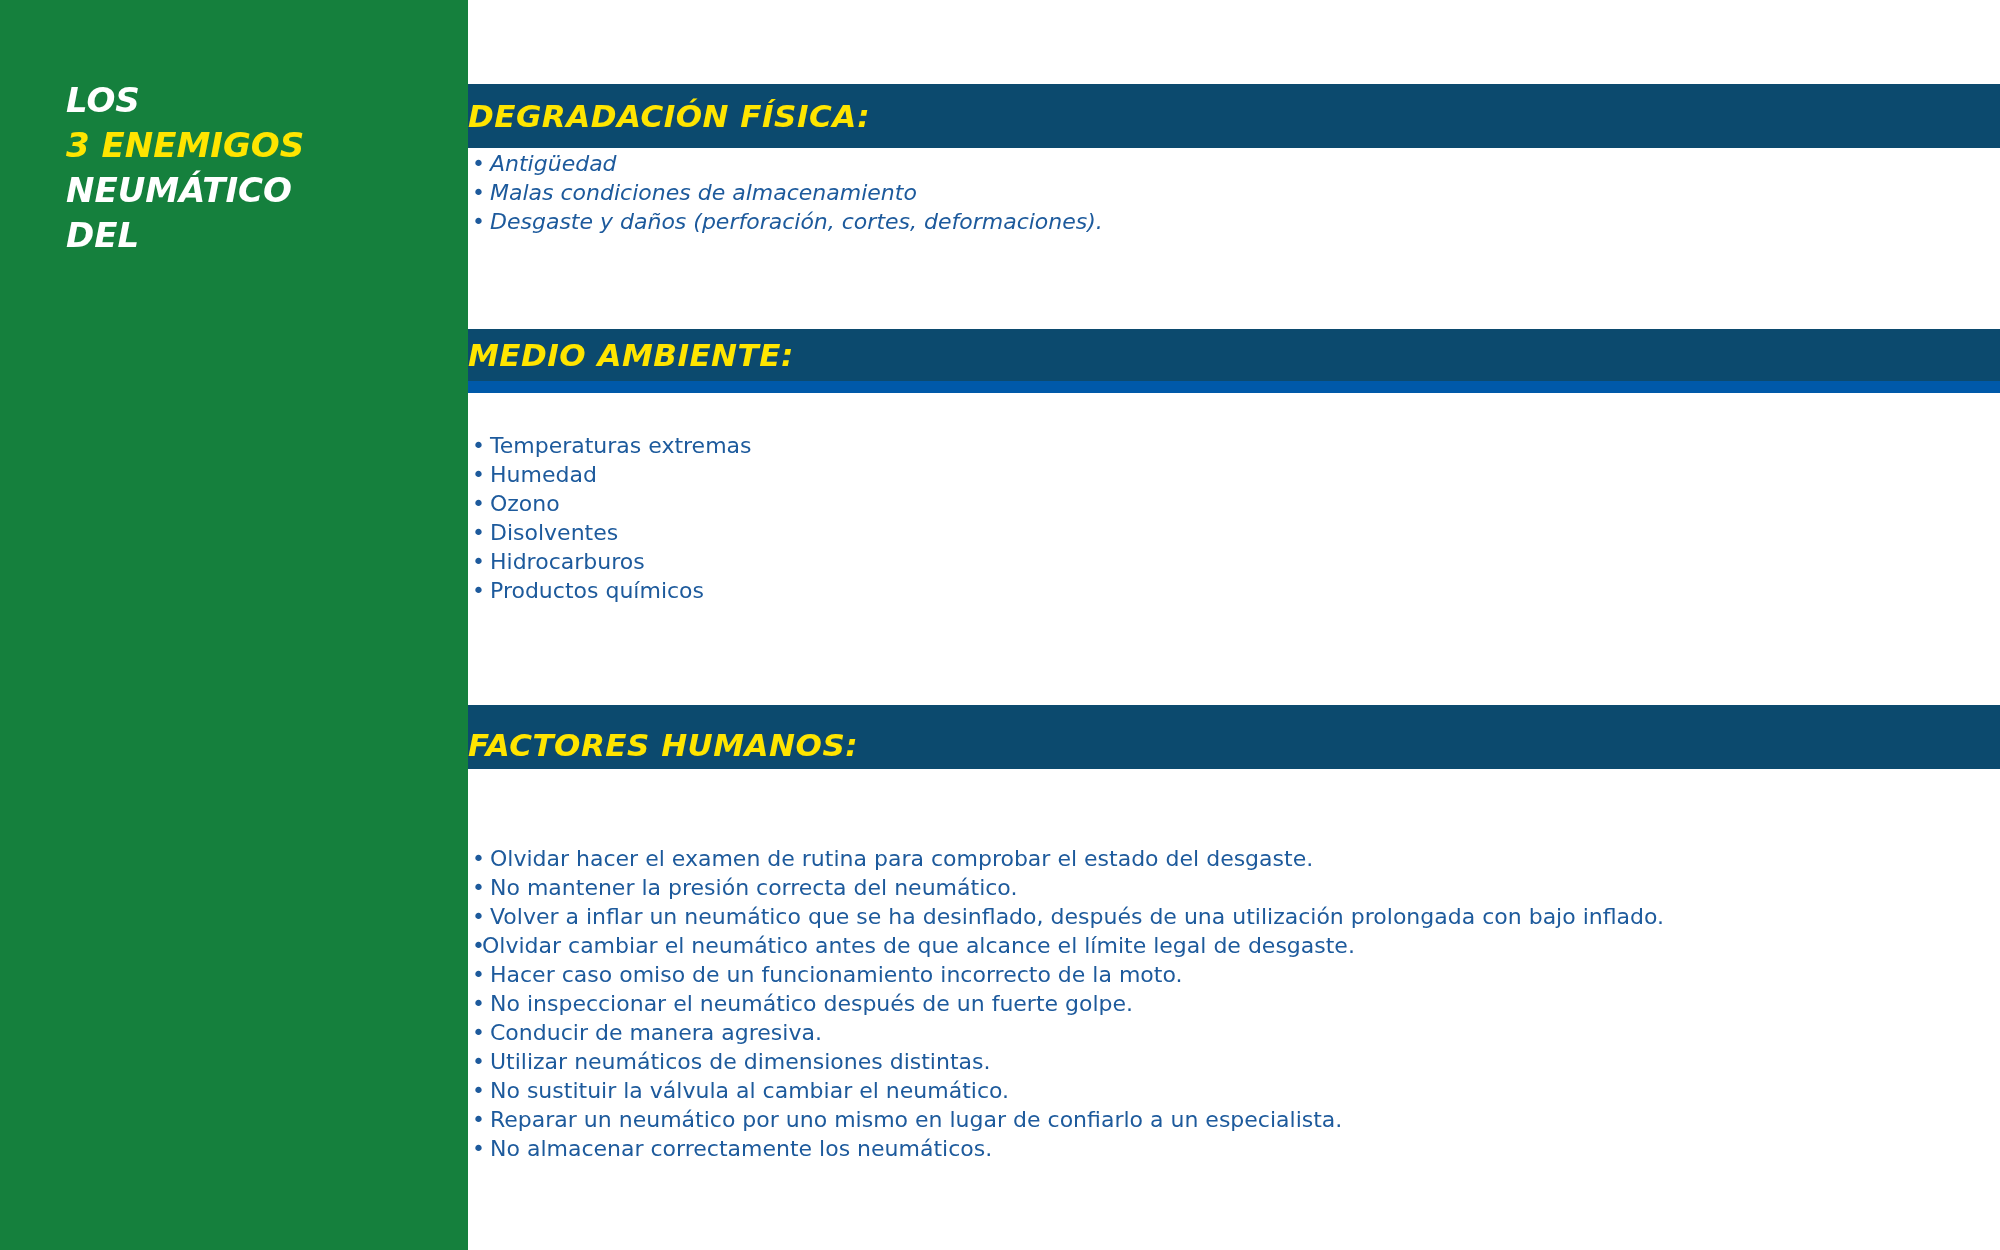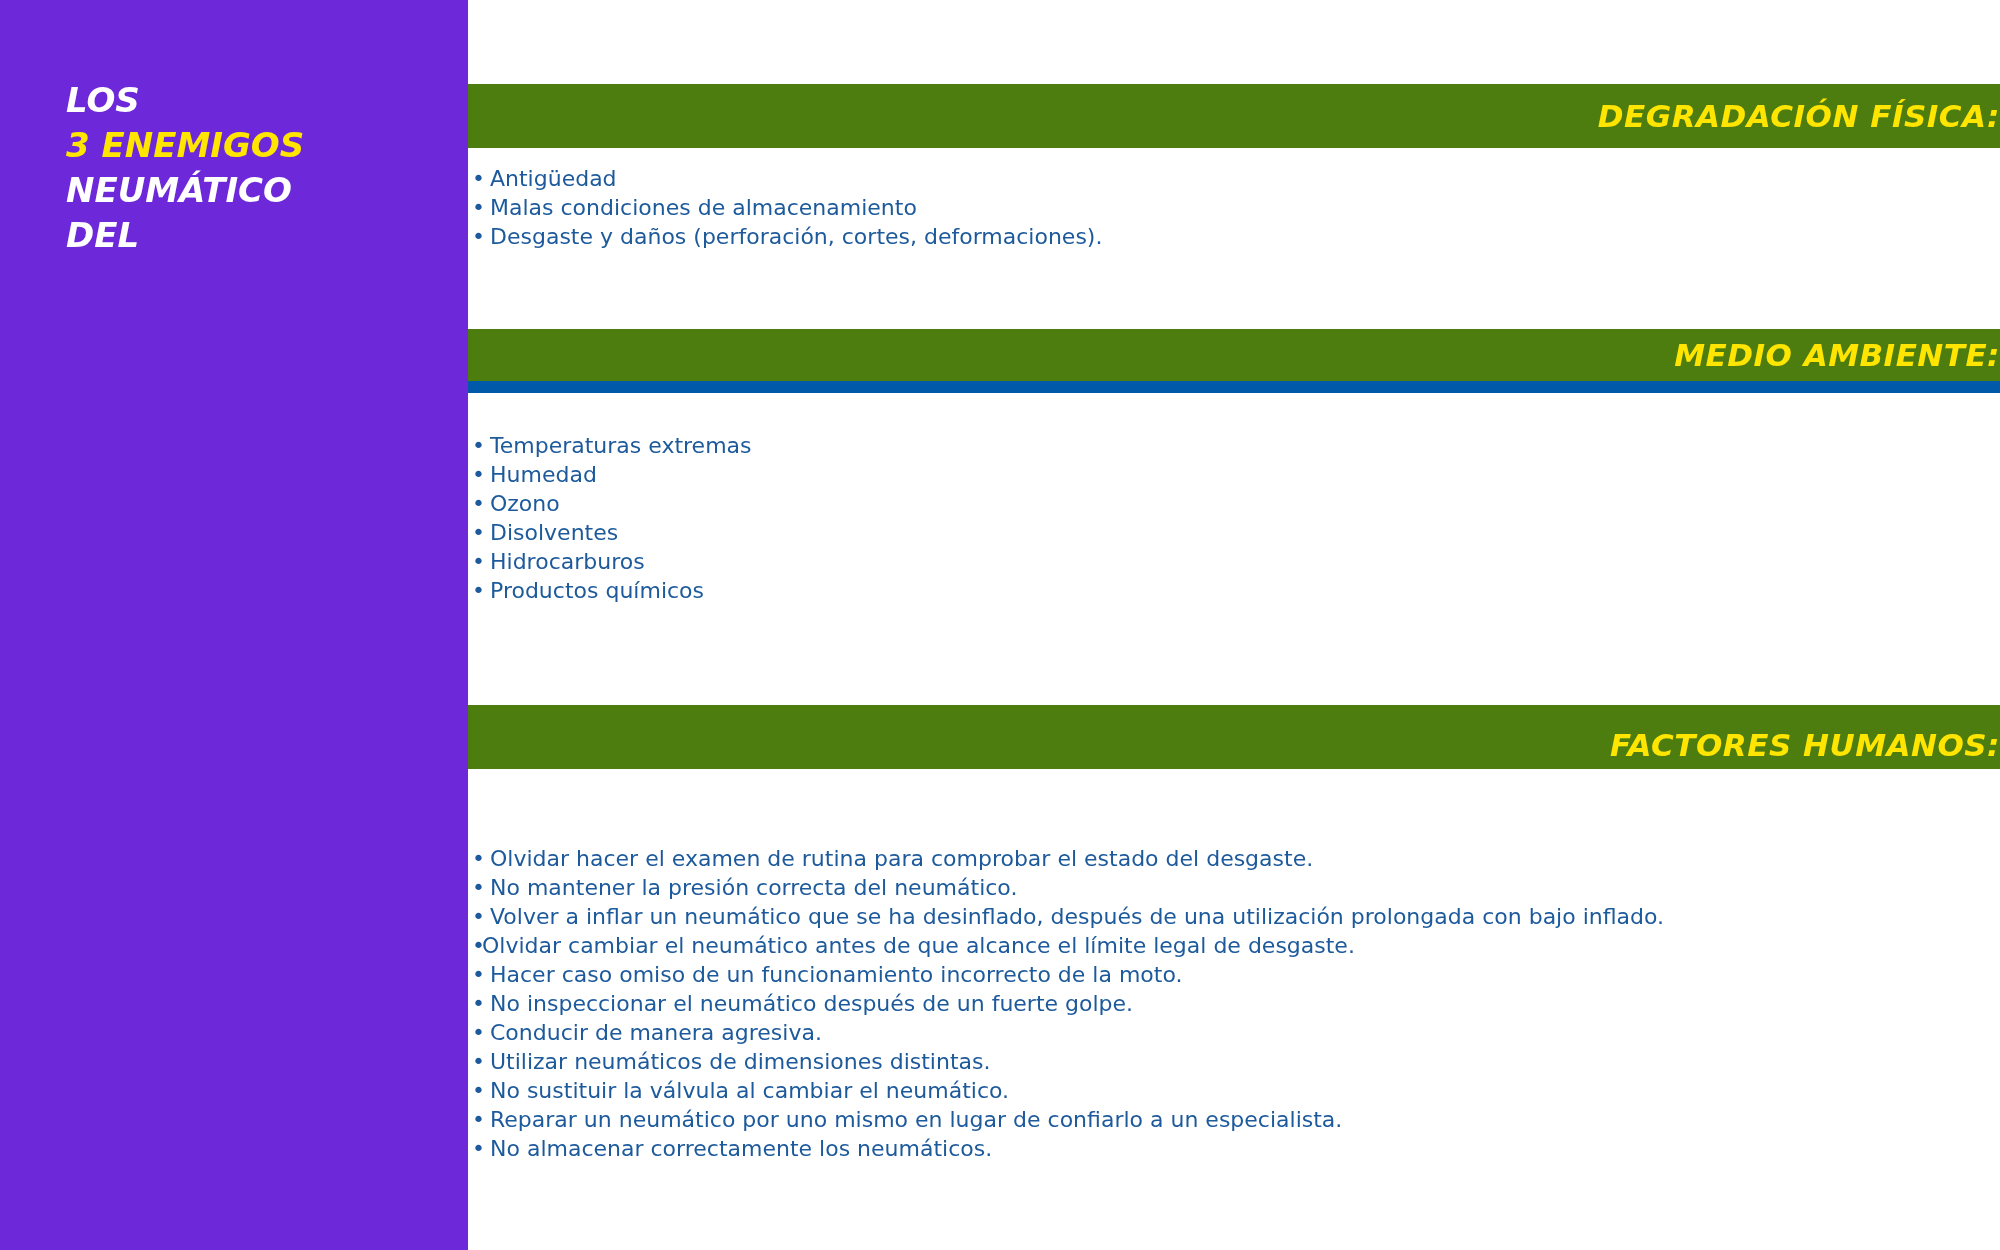--- a/index.html
+++ b/index.html
@@ -3,37 +3,37 @@
   <meta charset="utf-8">
   <style>
     html, body { margin: 0; padding: 0; }
     body {
       width: 2000px; height: 1250px; position: relative; overflow: hidden;
       background: #0059a9;
       font-family: "DejaVu Sans", sans-serif;
     }
     .sidebar {
       position: absolute; left: 0; top: 0; width: 468px; height: 1250px;
-      background: #6d28d9;
+      background: #15803d;
     }
     .title {
       position: absolute; left: 66px; top: 78px;
       font-family: "DejaVu Sans", sans-serif;
       font-weight: bold; font-style: italic;
       font-size: 34px; line-height: 45px;
       letter-spacing: 0px;
     }
     .title .t-white { color: #ffffff; display: block; }
     .title .t-yellow { color: #ffe500; display: block; }
     .panel {
       position: absolute; left: 468px; right: 0; background: #ffffff;
     }
     .band {
-      position: absolute; left: 468px; right: 0; background: #4d7c0f;
-      display: flex; align-items: center; justify-content: flex-end;
+      position: absolute; left: 468px; right: 0; background: #0c4a6e;
+      display: flex; align-items: center; justify-content: flex-start;
     }
     .band h2 {
       margin: 0; color: #ffe500;
       font-family: "DejaVu Sans", sans-serif;
       font-weight: bold; font-style: italic;
       font-size: 31px; letter-spacing: 0.5px;
     }
     ul.items {
       list-style: none; margin: 0; padding: 0;
       position: absolute; left: 472px;
@@ -55,21 +55,21 @@
     <span class="t-white">DEL</span>
   </div>
 </div>
 
 <div class="panel" style="top:0; height:84px;"></div>
 
 <div class="band" style="top:84px; height:64px;">
   <h2>DEGRADACIÓN FÍSICA:</h2>
 </div>
 <div class="panel" style="top:148px; height:181px;"></div>
-<ul class="items" style="top:164px;">
+<ul class="items" style="top:149px;font-style:italic;">
   <li><span class="bullet">•</span><span>Antigüedad</span></li>
   <li><span class="bullet">•</span><span>Malas condiciones de almacenamiento</span></li>
   <li><span class="bullet">•</span><span>Desgaste y daños (perforación, cortes, deformaciones).</span></li>
 </ul>
 
 <div class="band" style="top:329px; height:52px;">
   <h2>MEDIO AMBIENTE:</h2>
 </div>
 <div class="panel" style="top:393px; height:312px;"></div>
 <ul class="items" style="top:431px;">

